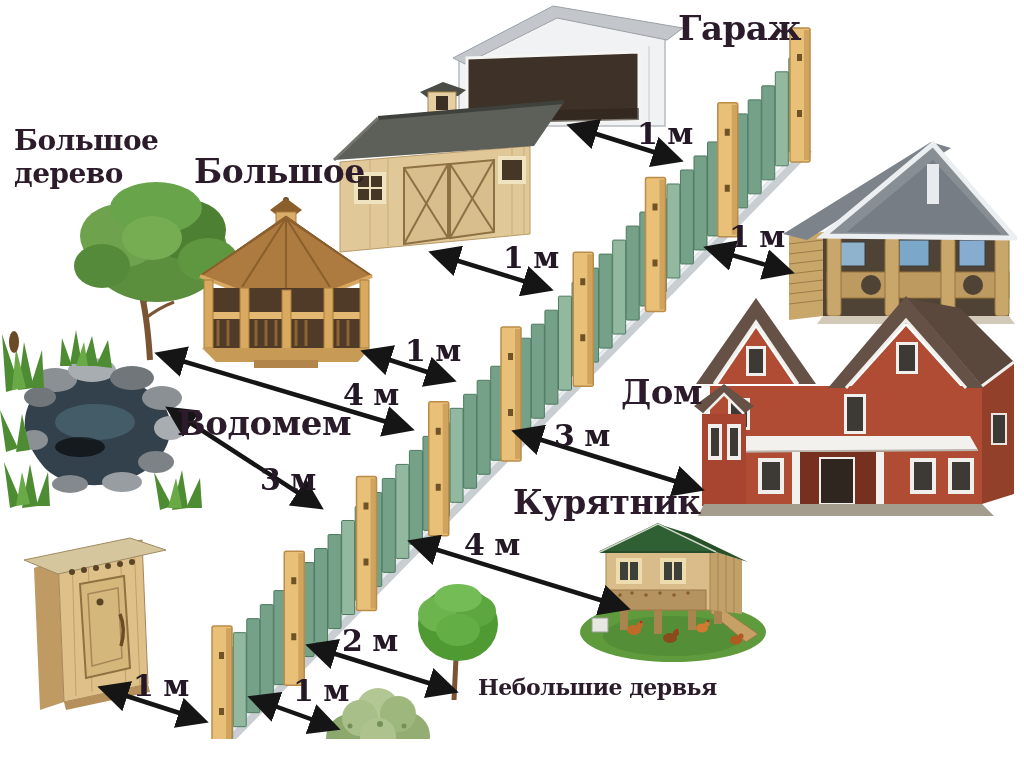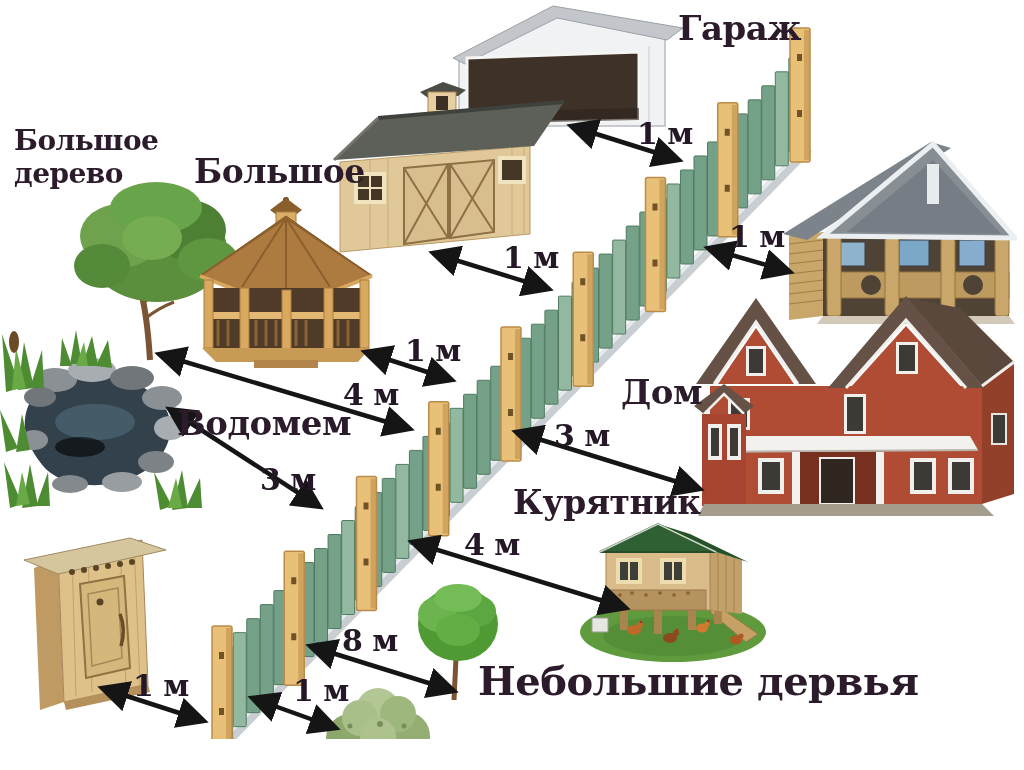--- a/index.html
+++ b/index.html
@@ -439,27 +439,27 @@
     <line class="arrow" x1="255" y1="699" x2="333" y2="727"></line>
     <line class="arrow" x1="105" y1="689" x2="201" y2="720"></line>
   </svg>
 
   <div class="obj-label" style="left:678px;top:8px;font-size:34px">Гараж</div>
   <div class="obj-label" style="left:14px;top:124px;font-size:28px;width:175px">Большое дерево</div>
   <div class="obj-label" style="left:194px;top:153px;font-size:33px">Большое</div>
   <div class="obj-label" style="left:177px;top:403px;font-size:34px">Водомем</div>
   <div class="obj-label" style="left:621px;top:372px;font-size:34px">Дом</div>
   <div class="obj-label" style="left:513px;top:484px;font-size:33px">Курятник</div>
-  <div class="obj-label" style="left:478px;top:657px;font-size:40px;white-space:nowrap">Небольшие дервья</div>
+  <div class="obj-label" style="left:478px;top:675px;font-size:22px;white-space:nowrap">Небольшие дервья</div>
 
   <div class="dist-label" style="left:665px;top:133px">1 м</div>
   <div class="dist-label" style="left:531px;top:257px">1 м</div>
   <div class="dist-label" style="left:757px;top:236px">1 м</div>
   <div class="dist-label" style="left:433px;top:350px">1 м</div>
   <div class="dist-label" style="left:371px;top:394px">4 м</div>
   <div class="dist-label" style="left:288px;top:479px">3 м</div>
   <div class="dist-label" style="left:582px;top:435px">3 м</div>
   <div class="dist-label" style="left:492px;top:544px">4 м</div>
-  <div class="dist-label" style="left:370px;top:640px">8 м</div>
+  <div class="dist-label" style="left:370px;top:640px">2 м</div>
   <div class="dist-label" style="left:321px;top:690px">1 м</div>
   <div class="dist-label" style="left:161px;top:685px">1 м</div>
 
 </div>
 
 </body></html>

